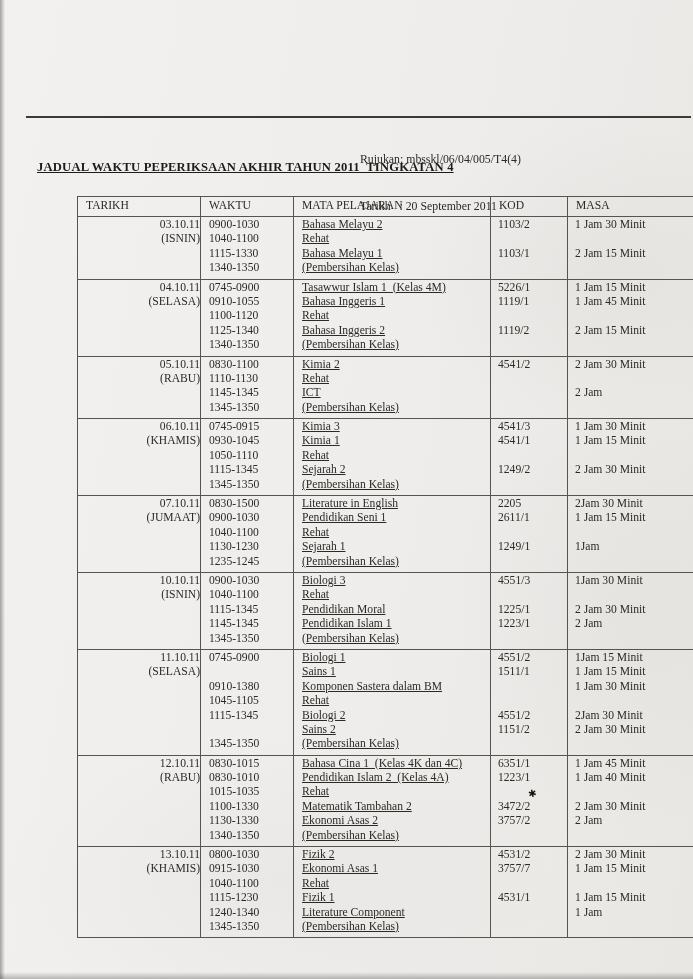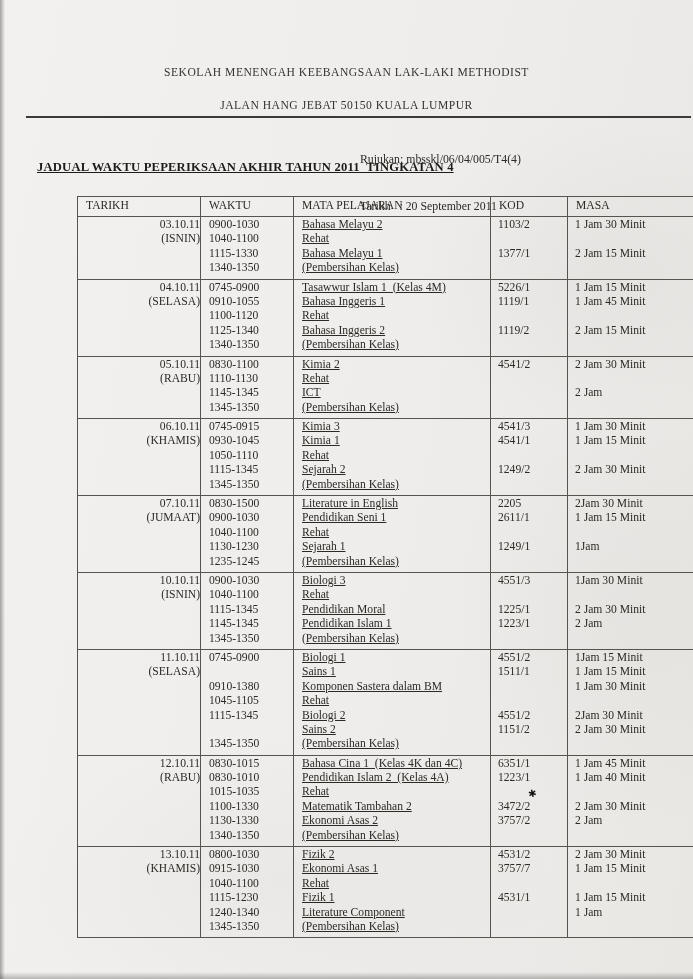--- a/index.html
+++ b/index.html
@@ -88,22 +88,20 @@
     transform:rotate(-12deg) translateY(2px);
   }
 </style>
 </head>
 <body>
 
 <div class="page">
   <div class="edge-left"></div>
   <div class="edge-bottom"></div>
 
-  <div class="school-name">SEKOLAH MENENGAH KEEBANGSAAN LAK-LAKI METHODIST</div>
-  <div class="address">JALAN HANG JEBAT 50150 KUALA LUMPUR</div>
   <div class="header-rule"></div>
 
   <div class="ref-block">
     <div>Rujukan: mbsskl/06/04/005/T4(4)</div>
     <div>Tarikh   : 20 September 2011</div>
   </div>
 
   <div class="doc-title">JADUAL WAKTU PEPERIKSAAN AKHIR TAHUN 2011  TINGKATAN 4</div>
 
   <table class="timetable">
@@ -139,21 +137,21 @@
           </td>
           <td class="c-subjek">
             <div class="line">Bahasa Melayu 2</div>
             <div class="line">Rehat</div>
             <div class="line">Bahasa Melayu 1</div>
             <div class="line">(Pembersihan Kelas)</div>
           </td>
           <td class="c-kod">
             <div class="line">1103/2</div>
             <div class="line"></div>
-            <div class="line">1377/1</div>
+            <div class="line">1103/1</div>
             <div class="line"></div>
           </td>
           <td class="c-masa">
             <div class="line">1 Jam 30 Minit</div>
             <div class="line"></div>
             <div class="line">2 Jam 15 Minit</div>
             <div class="line"></div>
           </td>
         </tr>
         <tr>

